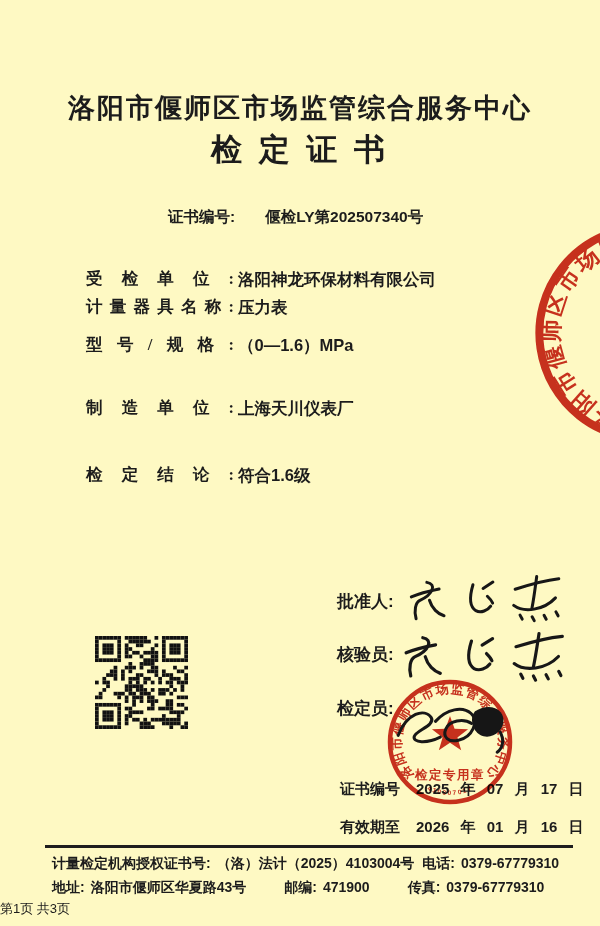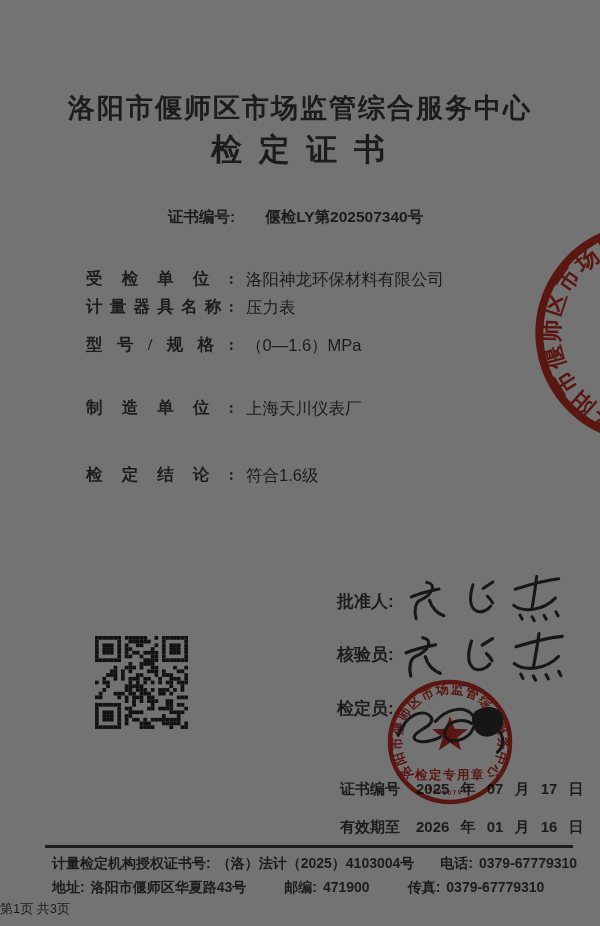--- a/index.html
+++ b/index.html
@@ -1,52 +1,52 @@
 <!DOCTYPE html>
 <html><head>
 <meta charset="utf-8">
 <style>
   html,body{margin:0;padding:0;background:#e8e8e8;}
   #page{
     position:relative;width:600px;height:926px;margin:0 auto;
-    background:#737373;overflow:hidden;
+    background:#fef9c3;overflow:hidden;
     font-family:"Liberation Sans",sans-serif;color:#1c1c1c;
   }
   .abs{position:absolute;}
   
   .org-title{top:90px;left:0;width:600px;text-align:center;
     font-size:27px;font-weight:700;letter-spacing:2px;}
   .doc-title{top:129px;left:0;width:600px;text-align:center;
     font-size:31px;font-weight:700;letter-spacing:4px;}
   
   .certno{top:207px;left:168px;display:flex;gap:30px;font-size:15.5px;}
   .certno .lab{font-weight:700;}
   .certno .val{font-weight:600;}
   
   .frow{left:86px;display:flex;font-size:16.5px;line-height:1.15;}
   .flabel{width:148px;font-weight:700;text-align:justify;text-align-last:justify;
     text-justify:inter-character;font-family:Liberation Serif, serif;}
-  .fvalue{margin-left:12px;font-weight:400;}
+  .fvalue{margin-left:4px;font-weight:700;}
   
   .sigrow-label{font-size:17px;font-weight:700;}
   .sig svg{overflow:visible;}
   .sig path{fill:none;stroke:#171717;stroke-width:3;stroke-linecap:round;stroke-linejoin:round;}
   .sig path.blob{fill:#161616;stroke:none;}
   .hiddentext{position:absolute;width:1px;height:1px;overflow:hidden;
     clip:rect(0 0 0 0);white-space:nowrap;}
   
   .daterow{display:flex;font-size:15px;font-weight:700;}
   .daterow .dval{margin-left:16px;word-spacing:7px;font-weight:700;}
   
   .stamp{mix-blend-mode:multiply;opacity:.95;}
   .stamp .ring{fill:none;stroke-width:4.5;}
   .stamp text{font-family:"Liberation Sans",sans-serif;}
   
   .sep{top:845px;left:45px;width:528px;height:2.5px;background:#1e1e1e;}
-  .foot1{top:855px;left:52px;display:flex;gap:26px;font-size:14px;font-weight:700;}
+  .foot1{top:855px;left:52px;display:flex;gap:8px;font-size:14px;font-weight:700;}
   .foot2{top:879px;left:52px;display:flex;gap:38px;font-size:14px;font-weight:700;}
   .foot-seg{display:flex;gap:6px;}
   .pagenum{top:900px;left:0;width:600px;text-align:left;font-size:13px;font-weight:400;}
   
   .qr{fill:#111;}
 </style>
 </head>
 <body>
 
 <div id="page">

